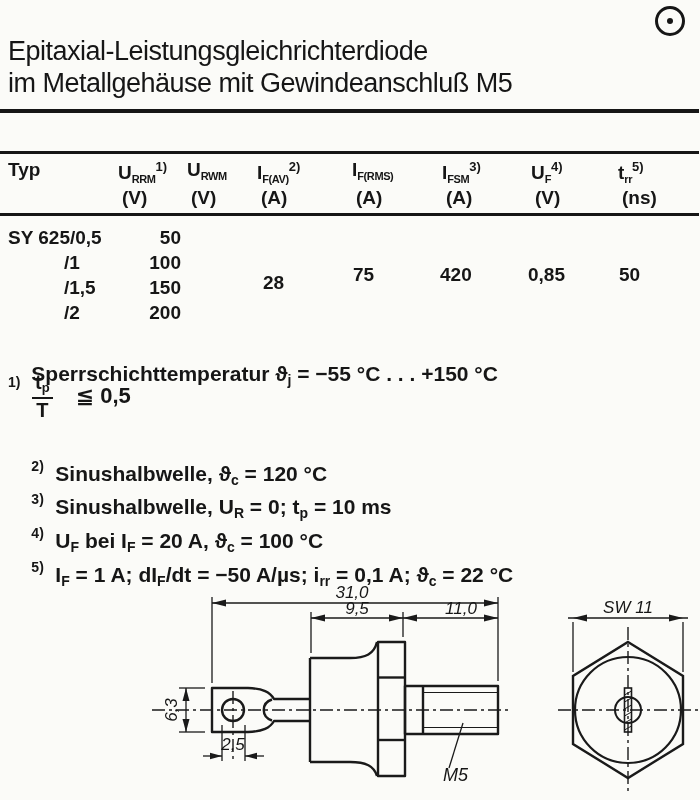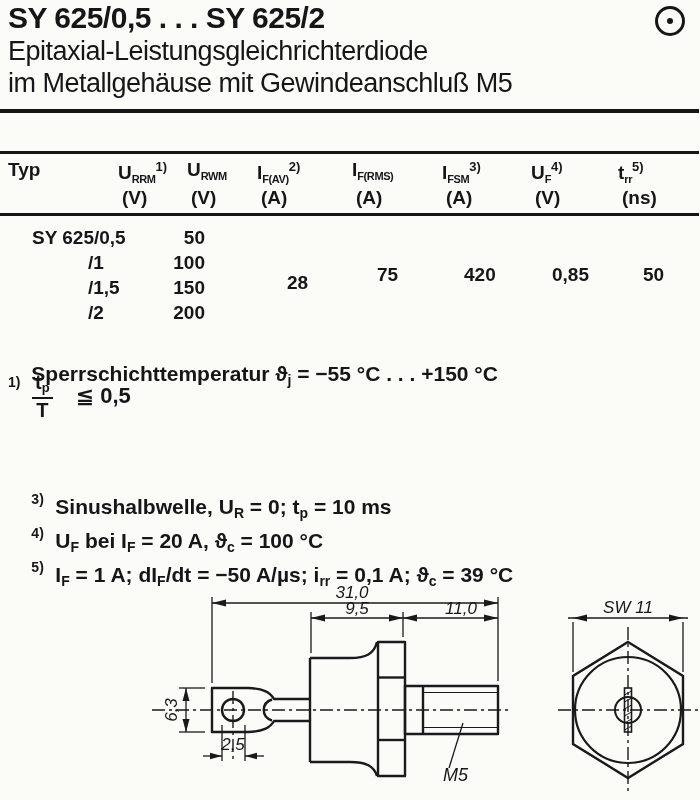--- a/index.html
+++ b/index.html
@@ -16,42 +16,41 @@
   .s1{left:8px;top:36px;}
   .s2{left:8px;top:68px;}
   .rule{left:0;width:699px;background:#161616;}
   .r1{top:109px;height:4px;}
   .r2{top:151px;height:3px;}
   .r3{top:213px;height:3px;}
   .th{top:159px;font-size:19px;font-weight:700;}
   .th sub, .td sub{font-size:11px;vertical-align:-4px;letter-spacing:-0.4px;}
   .th sup{font-size:13px;vertical-align:8px;}
   .tu{top:187px;font-size:19px;font-weight:700;}
-  .td{font-size:19px;font-weight:700;margin-left:24px;}
+  .td{font-size:19px;font-weight:700;}
   .val{left:118px;width:63px;text-align:right;}
   .bl{font-size:21px;font-weight:700;}
   .bl sub, .fn sub{font-size:14px;vertical-align:-4px;}
   .fn{left:8px;font-size:21px;font-weight:700;}
   .fnm{display:inline-block;width:24px;font-size:14px;vertical-align:10px;font-weight:700;}
   .fn1{left:8px;top:372px;display:flex;align-items:center;font-size:22px;font-weight:700;}
   .fn1 .fnm{vertical-align:0;align-self:flex-start;margin-top:2px;}
   .frac{display:inline-flex;flex-direction:column;align-items:center;line-height:1.05;font-size:20px;margin-right:12px;}
   .frac .num{border-bottom:2px solid #161616;padding:0 3px 2px;}
   .frac .num sub{font-size:13px;vertical-align:-3px;}
   .frac .den{padding-top:1px;}
   .fn1 .rest{font-size:22px;margin-left:11px;}
   svg text{font-family:"Liberation Sans","DejaVu Sans",sans-serif;font-style:italic;font-size:17px;fill:#161616;stroke:none;}
   svg text.m5{font-size:18px;}
 </style>
 </head>
 <body>
 
 <div id="sheet">
 
-  <div class="abs title">SY 625/0,5 . . . SY 625/2</div>
   <div class="abs corner"><span class="dot"></span></div>
   <div class="abs sub s1">Epitaxial-Leistungsgleichrichterdiode</div>
   <div class="abs sub s2">im Metallgehäuse mit Gewindeanschluß M5</div>
 
   <div class="abs rule r1"></div>
   <div class="abs rule r2"></div>
   <div class="abs rule r3"></div>
 
   <span class="abs th" style="left:8px"><span>Typ</span></span>
   <span class="abs th" style="left:118px"><span>U</span><sub>RRM</sub><sup>1)</sup></span>
@@ -91,28 +90,31 @@
 
   <div class="abs fn1">
     <span class="fnm">1)</span>
     <span class="frac">
       <span class="num"><span>t</span><sub>p</sub></span>
       <span class="den">T</span>
     </span>
     <span class="rest">≦ 0,5</span>
   </div>
 
+  <div class="abs fn" style="top:434px">
+    <span class="fnm">2)</span><span>Sinushalbwelle, </span><span>ϑ</span><sub>c</sub><span> = 120 °C</span>
+  </div>
   <div class="abs fn" style="top:467px">
     <span class="fnm">3)</span><span>Sinushalbwelle, </span><span>U</span><sub>R</sub><span> = 0; </span><span>t</span><sub>p</sub><span> = 10 ms</span>
   </div>
   <div class="abs fn" style="top:501px">
     <span class="fnm">4)</span><span>U</span><sub>F</sub><span> bei </span><span>I</span><sub>F</sub><span> = 20 A, </span><span>ϑ</span><sub>c</sub><span> = 100 °C</span>
   </div>
   <div class="abs fn" style="top:535px">
-    <span class="fnm">5)</span><span>I</span><sub>F</sub><span> = 1 A; d</span><span>I</span><sub>F</sub><span>/dt = −50 A/µs; </span><span>i</span><sub>rr</sub><span> = 0,1 A; </span><span>ϑ</span><sub>c</sub><span> = 39 °C</span>
+    <span class="fnm">5)</span><span>I</span><sub>F</sub><span> = 1 A; d</span><span>I</span><sub>F</sub><span>/dt = −50 A/µs; </span><span>i</span><sub>rr</sub><span> = 0,1 A; </span><span>ϑ</span><sub>c</sub><span> = 22 °C</span>
   </div>
 
   <svg class="abs" style="left:0;top:580px" width="700" height="220" viewBox="0 0 700 220">
 
     <g stroke="#1a1a1a" stroke-width="1.4" stroke-dasharray="13 4 3 4">
       <line x1="152" y1="130" x2="508" y2="130"></line>
       <line x1="233" y1="111" x2="233" y2="183"></line>
       <line x1="558" y1="130" x2="700" y2="130"></line>
       <line x1="628" y1="47" x2="628" y2="215"></line>
     </g>

